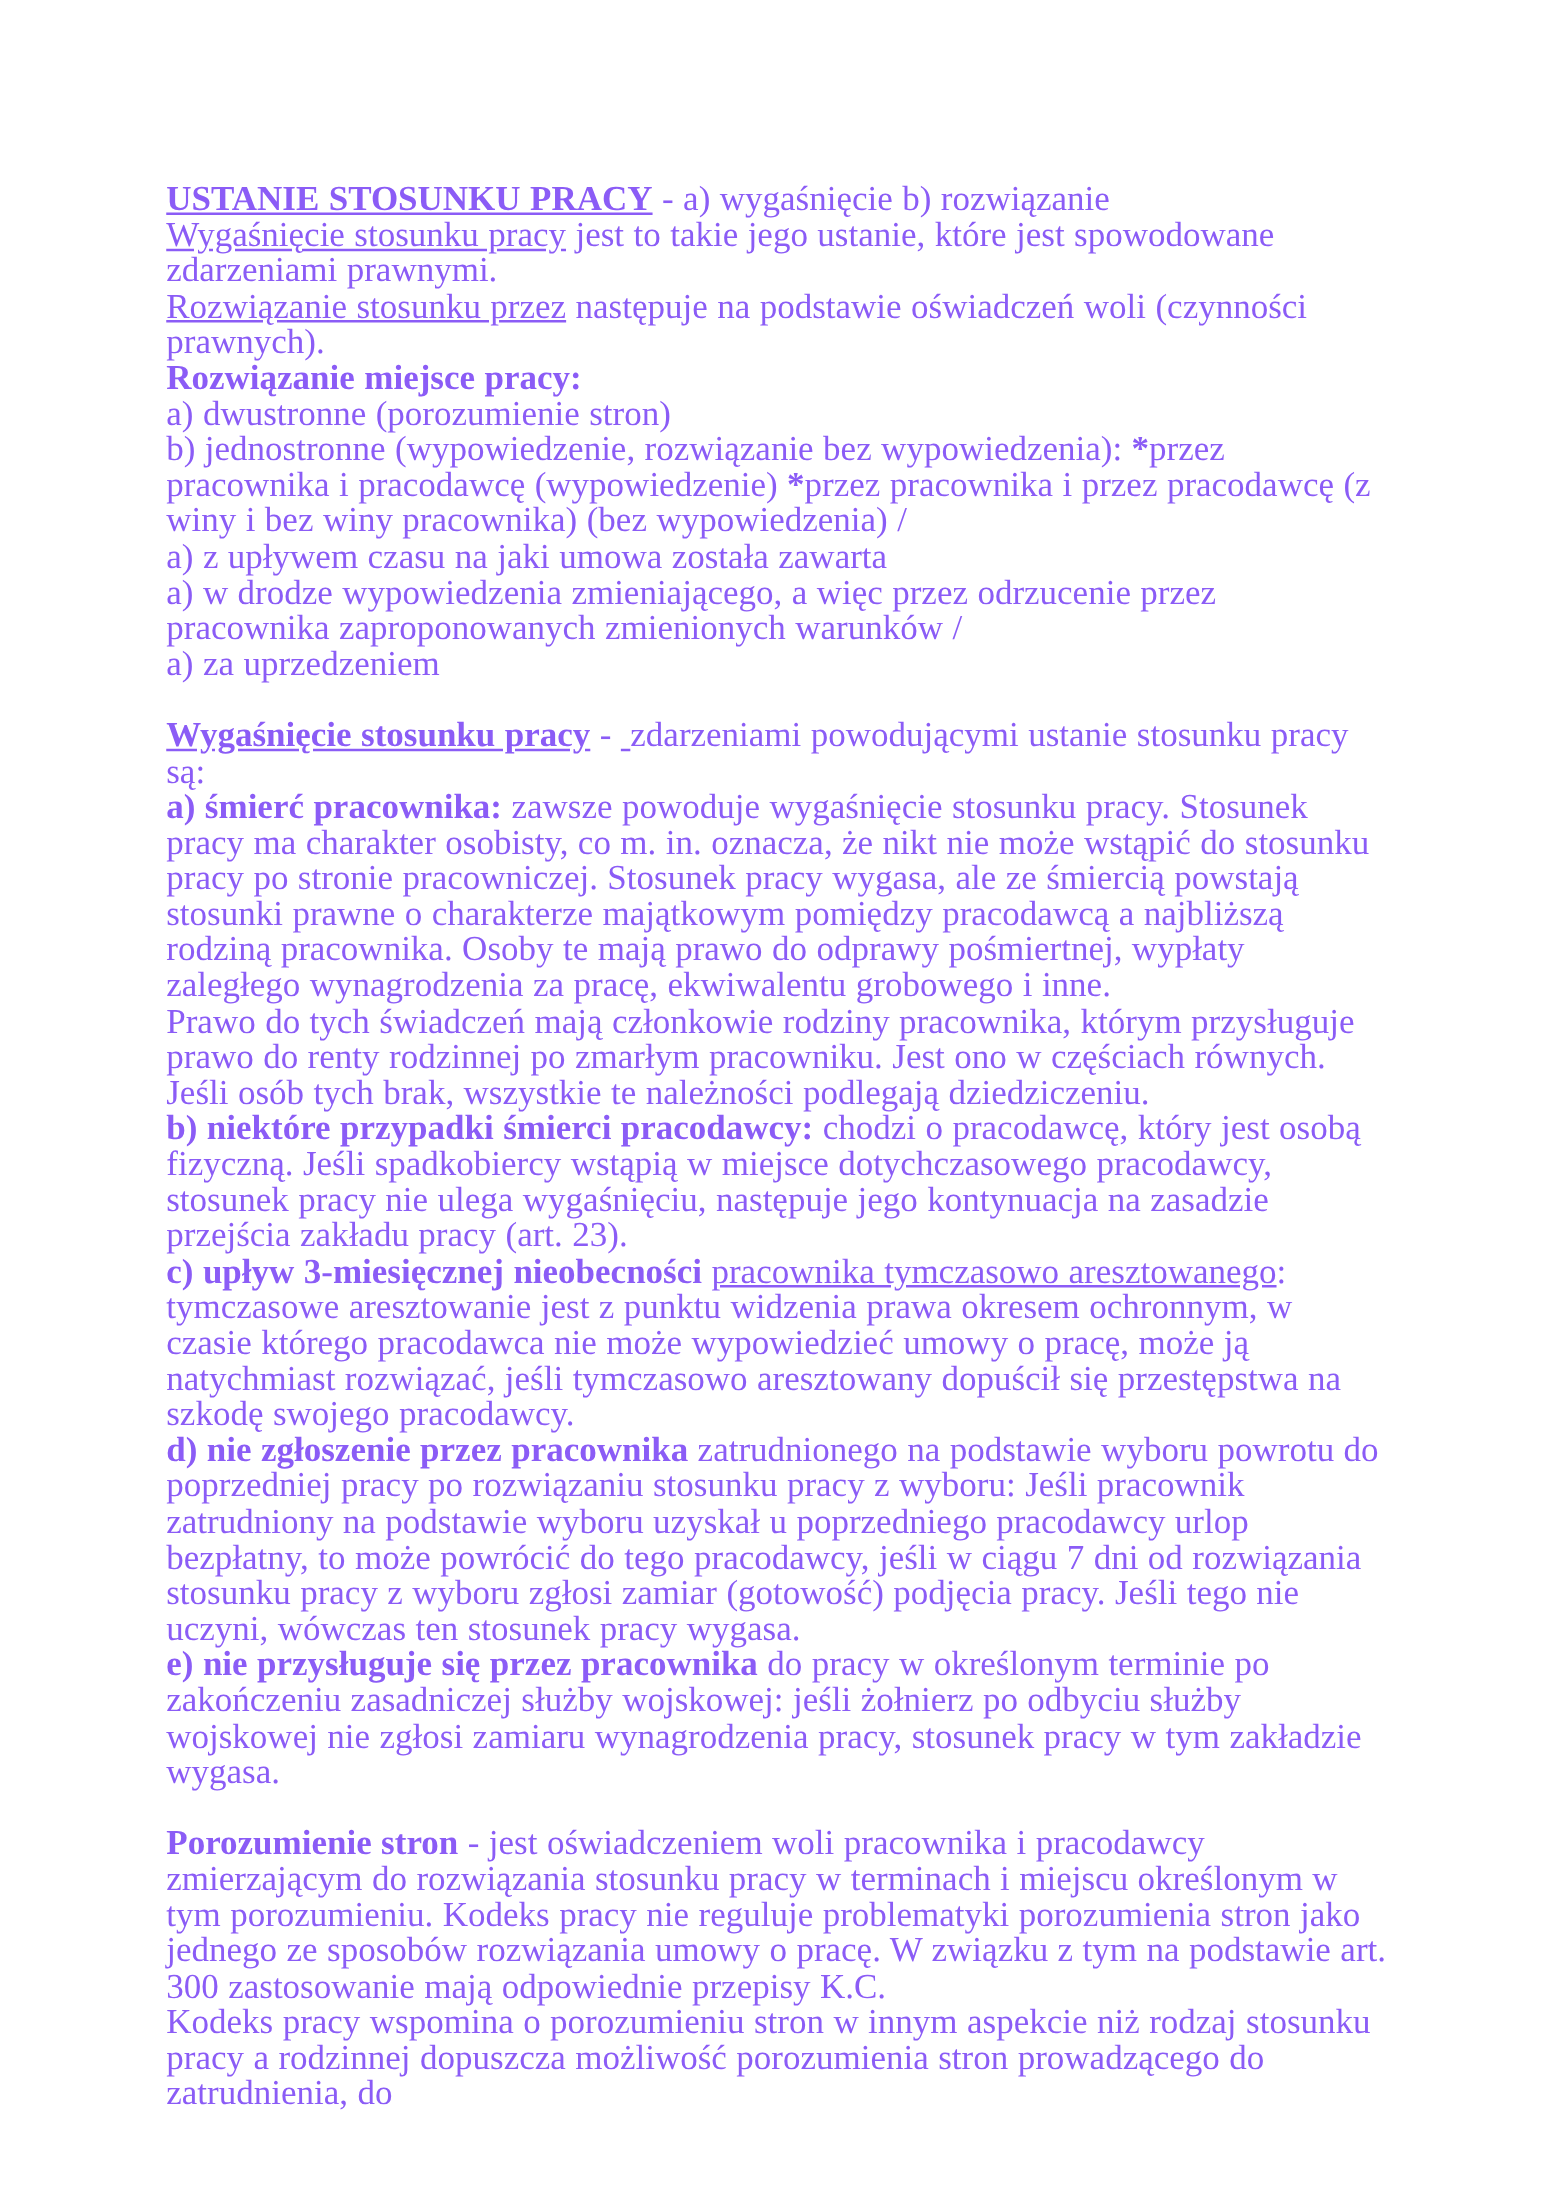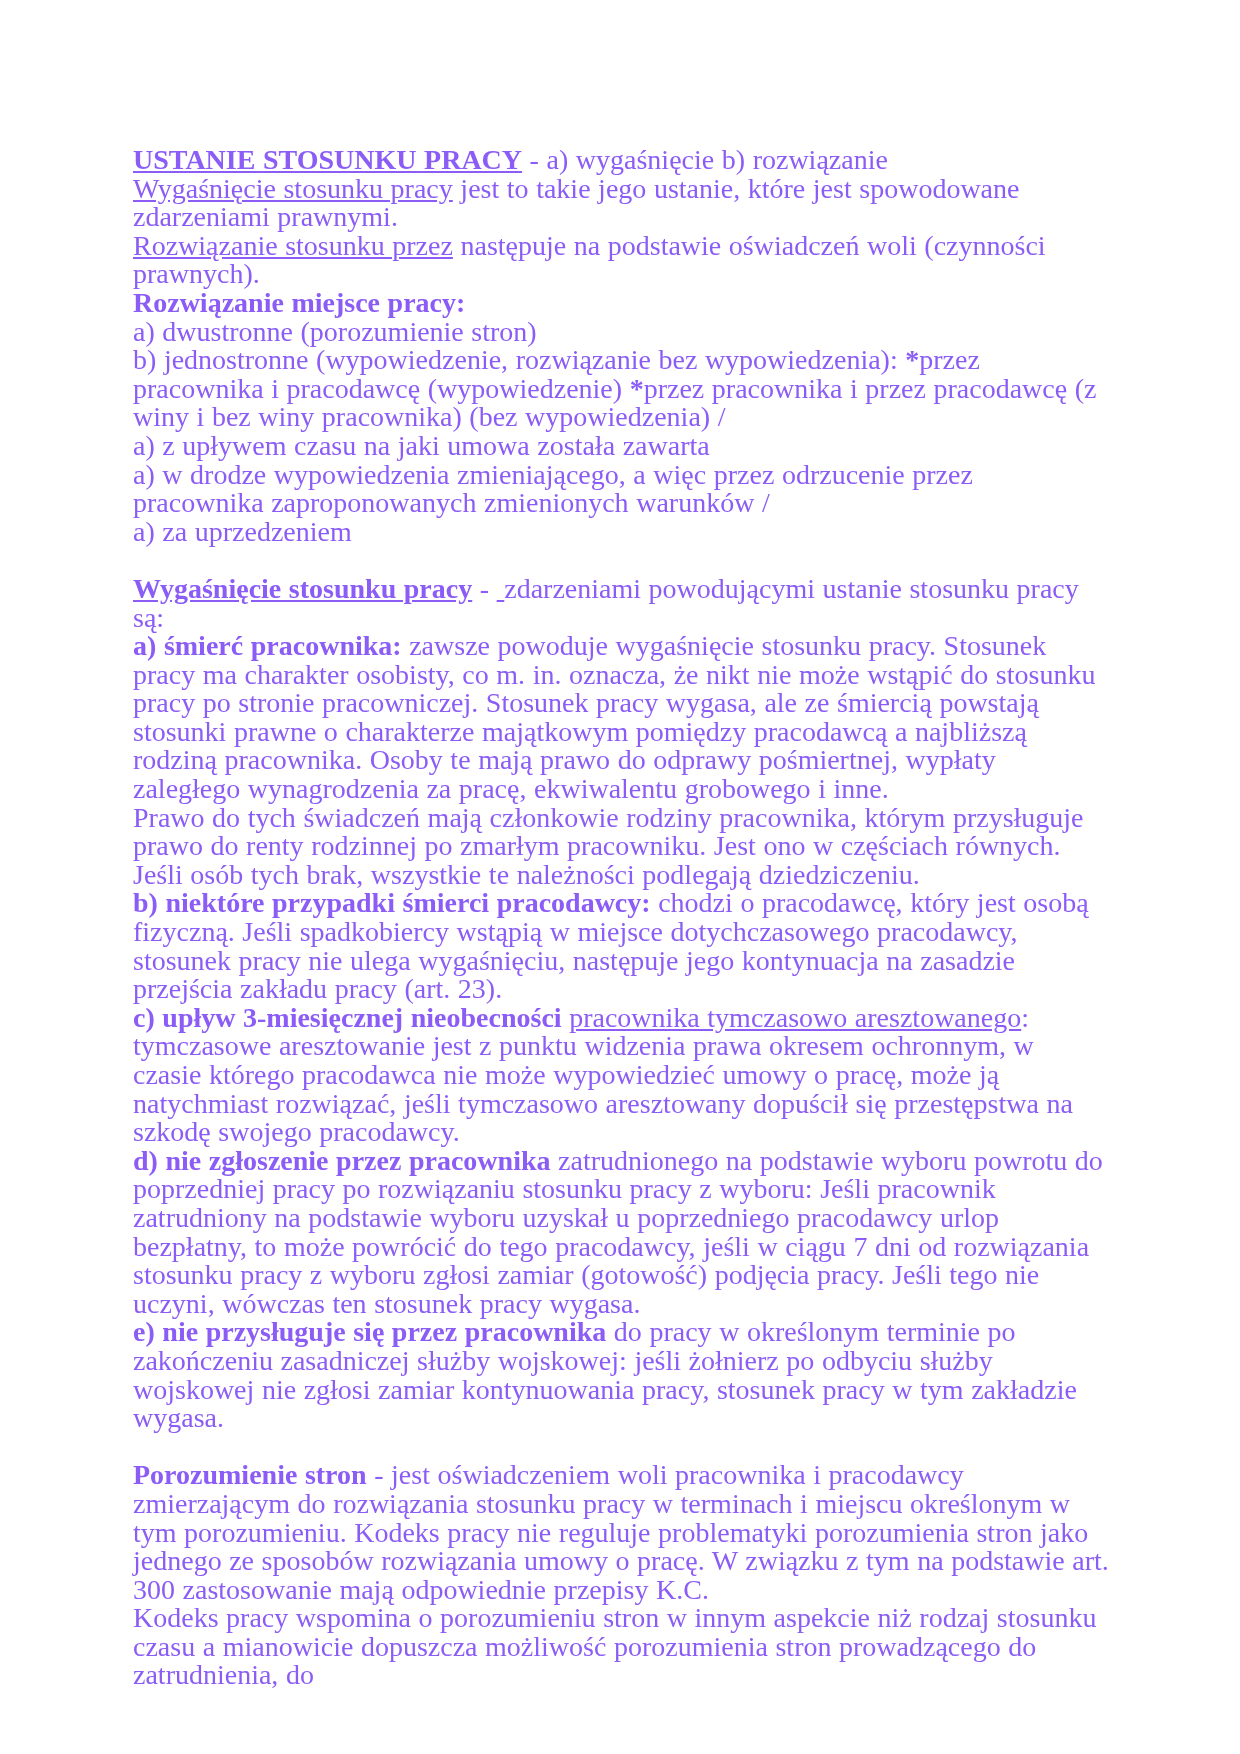--- a/index.html
+++ b/index.html
@@ -44,18 +44,18 @@
       <p class="para"><span>a) z upływem czasu na jaki umowa została zawarta</span></p>
       <p class="para"><span>a) w drodze wypowiedzenia zmieniającego, a więc przez odrzucenie przez pracownika zaproponowanych zmienionych warunków /</span></p>
       <p class="para"><span>a) za uprzedzeniem</span></p>
       <p class="para blank"></p>
       <p class="para"><span class="b u">Wygaśnięcie stosunku pracy</span><span> - </span><span class="u"> </span><span>zdarzeniami powodującymi ustanie stosunku pracy są:</span></p>
       <p class="para"><span class="b">a) śmierć pracownika:</span><span> zawsze powoduje wygaśnięcie stosunku pracy. Stosunek pracy ma charakter osobisty, co m. in. oznacza, że nikt nie może wstąpić do stosunku pracy po stronie pracowniczej. Stosunek pracy wygasa, ale ze śmiercią powstają stosunki prawne o charakterze majątkowym pomiędzy pracodawcą a najbliższą rodziną pracownika. Osoby te mają prawo do odprawy pośmiertnej, wypłaty zaległego wynagrodzenia za pracę, ekwiwalentu grobowego i inne.</span></p>
       <p class="para"><span>Prawo do tych świadczeń mają członkowie rodziny pracownika, którym przysługuje prawo do renty rodzinnej po zmarłym pracowniku. Jest ono w częściach równych. Jeśli osób tych brak, wszystkie te należności podlegają dziedziczeniu.</span></p>
       <p class="para"><span class="b">b) niektóre przypadki śmierci pracodawcy:</span><span> chodzi o pracodawcę, który jest osobą fizyczną. Jeśli spadkobiercy wstąpią w miejsce dotychczasowego pracodawcy, stosunek pracy nie ulega wygaśnięciu, następuje jego kontynuacja na zasadzie przejścia zakładu pracy (art. 23).</span></p>
       <p class="para"><span class="b">c) upływ 3-miesięcznej nieobecności</span><span> </span><span class="u">pracownika tymczasowo aresztowanego</span><span>: tymczasowe aresztowanie jest z punktu widzenia prawa okresem ochronnym, w czasie którego pracodawca nie może wypowiedzieć umowy o pracę, może ją natychmiast rozwiązać, jeśli tymczasowo aresztowany dopuścił się przestępstwa na szkodę swojego pracodawcy.</span></p>
       <p class="para"><span class="b">d) nie zgłoszenie przez pracownika</span><span> zatrudnionego na podstawie wyboru powrotu do poprzedniej pracy po rozwiązaniu stosunku pracy z wyboru: Jeśli pracownik zatrudniony na podstawie wyboru uzyskał u poprzedniego pracodawcy urlop bezpłatny, to może powrócić do tego pracodawcy, jeśli w ciągu 7 dni od rozwiązania stosunku pracy z wyboru zgłosi zamiar (gotowość) podjęcia pracy. Jeśli tego nie uczyni, wówczas ten stosunek pracy wygasa.</span></p>
-      <p class="para"><span class="b">e) nie przysługuje się przez pracownika</span><span> do pracy w określonym terminie po zakończeniu zasadniczej służby wojskowej: jeśli żołnierz po odbyciu służby wojskowej nie zgłosi zamiar kontynuowania pracy, stosunek pracy w tym zakładzie wygasa.</span></p>
+      <p class="para"><span class="b">e) nie przysługuje się przez pracownika</span><span> do pracy w określonym terminie po zakończeniu zasadniczej służby wojskowej: jeśli żołnierz po odbyciu służby wojskowej nie zgłosi zamiaru wynagrodzenia pracy, stosunek pracy w tym zakładzie wygasa.</span></p>
       <p class="para blank"></p>
       <p class="para"><span class="b">Porozumienie stron</span><span> - jest oświadczeniem woli pracownika i pracodawcy zmierzającym do rozwiązania stosunku pracy w terminach i miejscu określonym w tym porozumieniu. Kodeks pracy nie reguluje problematyki porozumienia stron jako jednego ze sposobów rozwiązania umowy o pracę. W związku z tym na podstawie art. 300 zastosowanie mają odpowiednie przepisy K.C.</span></p>
-      <p class="para"><span>Kodeks pracy wspomina o porozumieniu stron w innym aspekcie niż rodzaj stosunku czasu a mianowicie dopuszcza możliwość porozumienia stron prowadzącego do zatrudnienia, do</span></p>
+      <p class="para"><span>Kodeks pracy wspomina o porozumieniu stron w innym aspekcie niż rodzaj stosunku pracy a rodzinnej dopuszcza możliwość porozumienia stron prowadzącego do zatrudnienia, do</span></p>
     </div>
 </div>
 
 </body></html>

